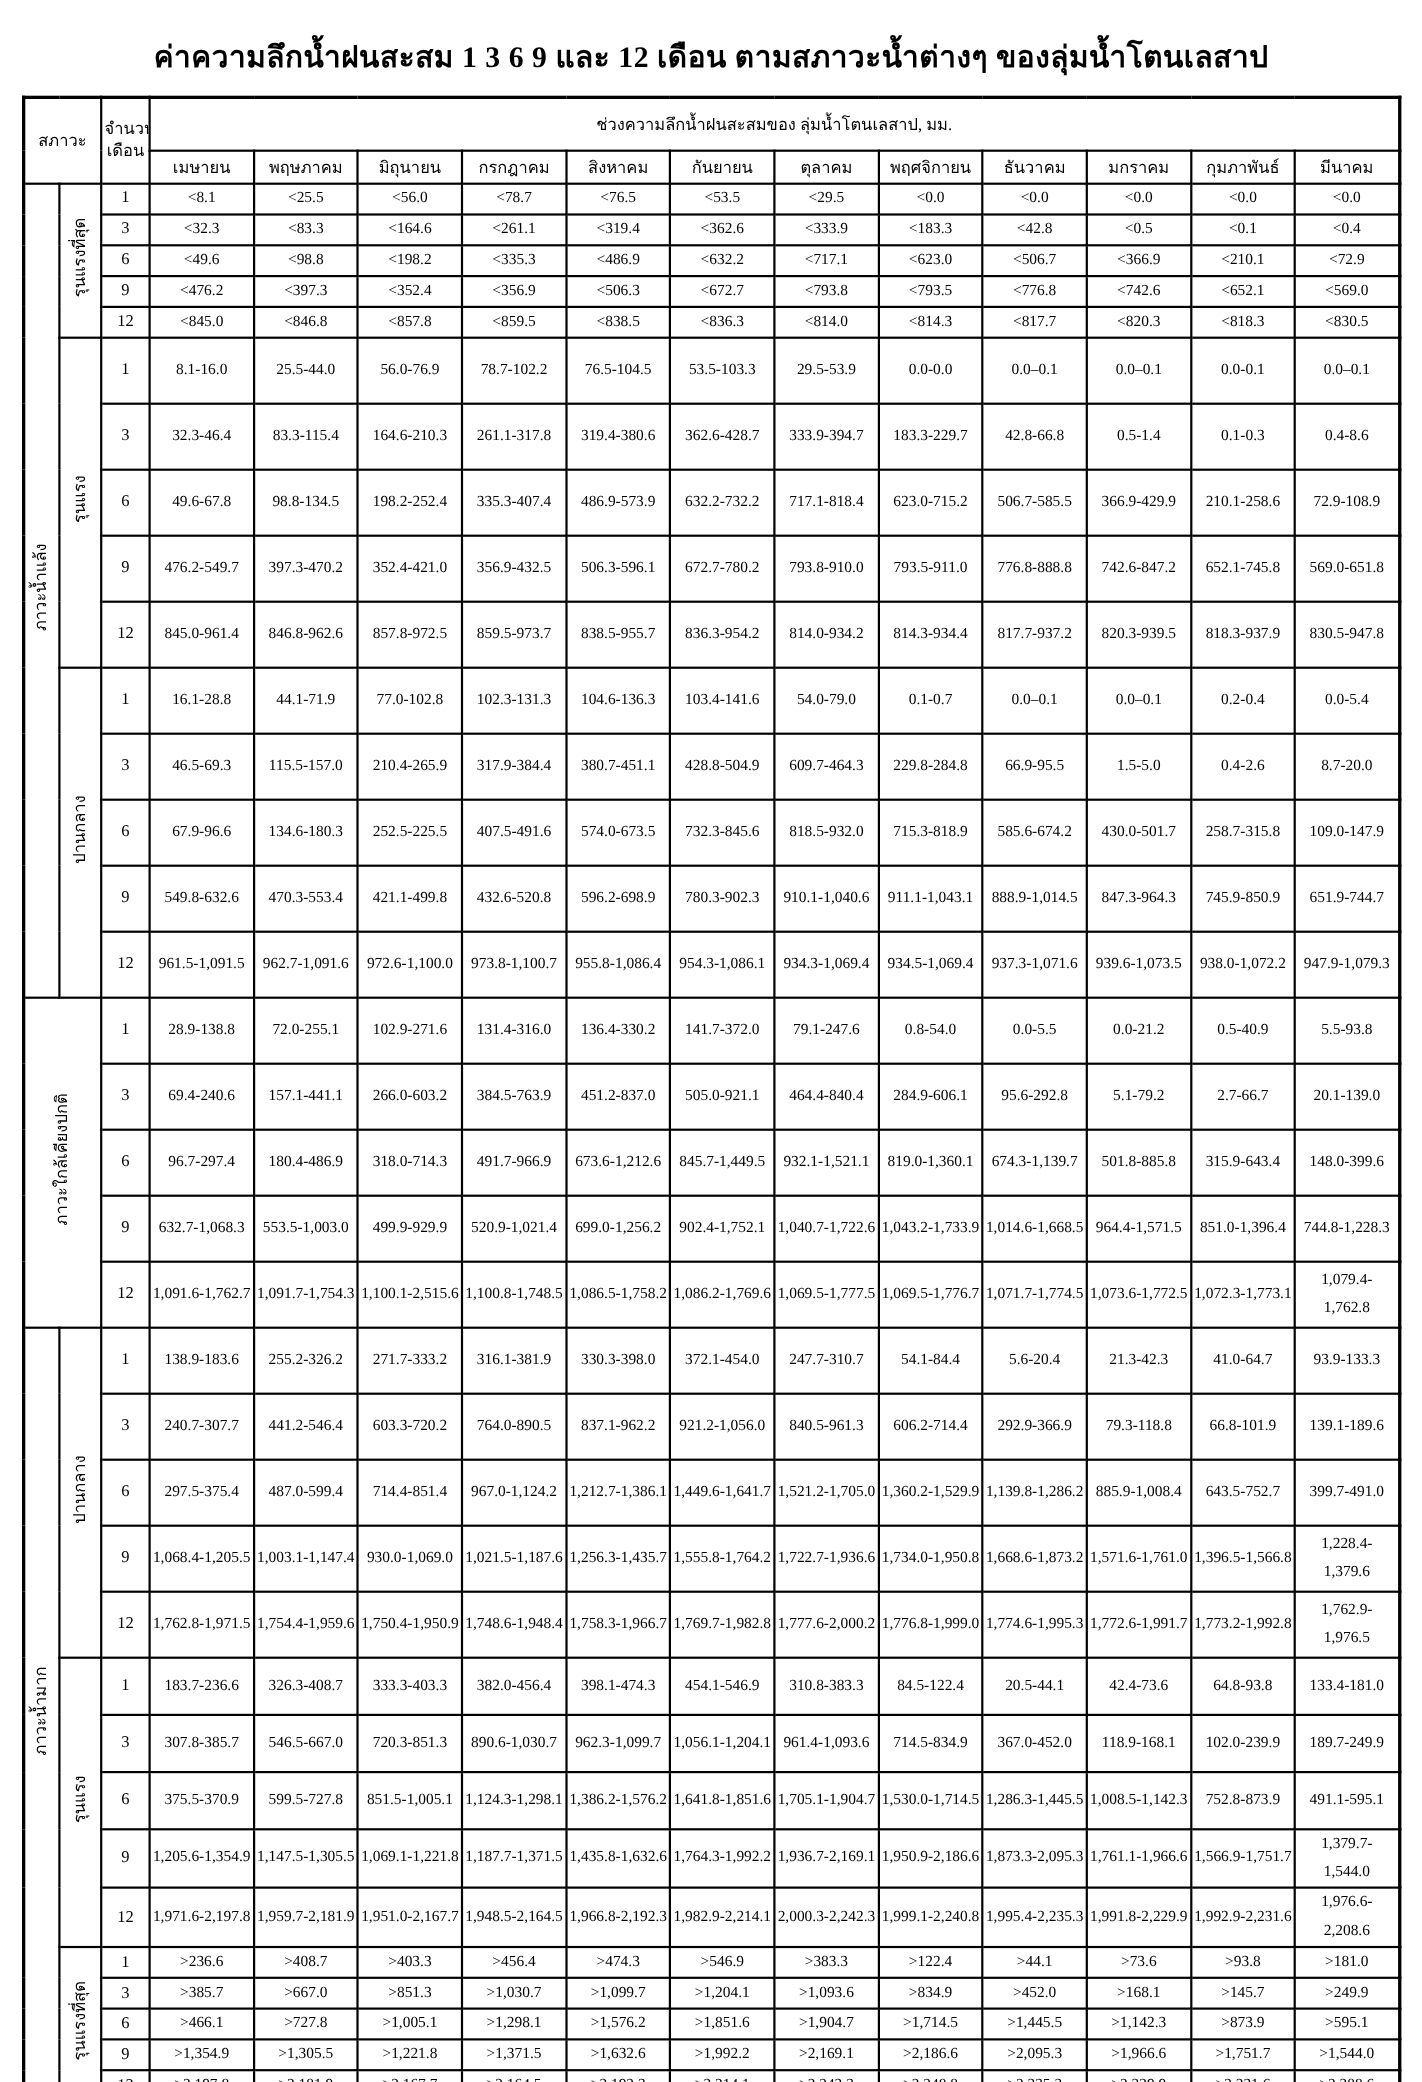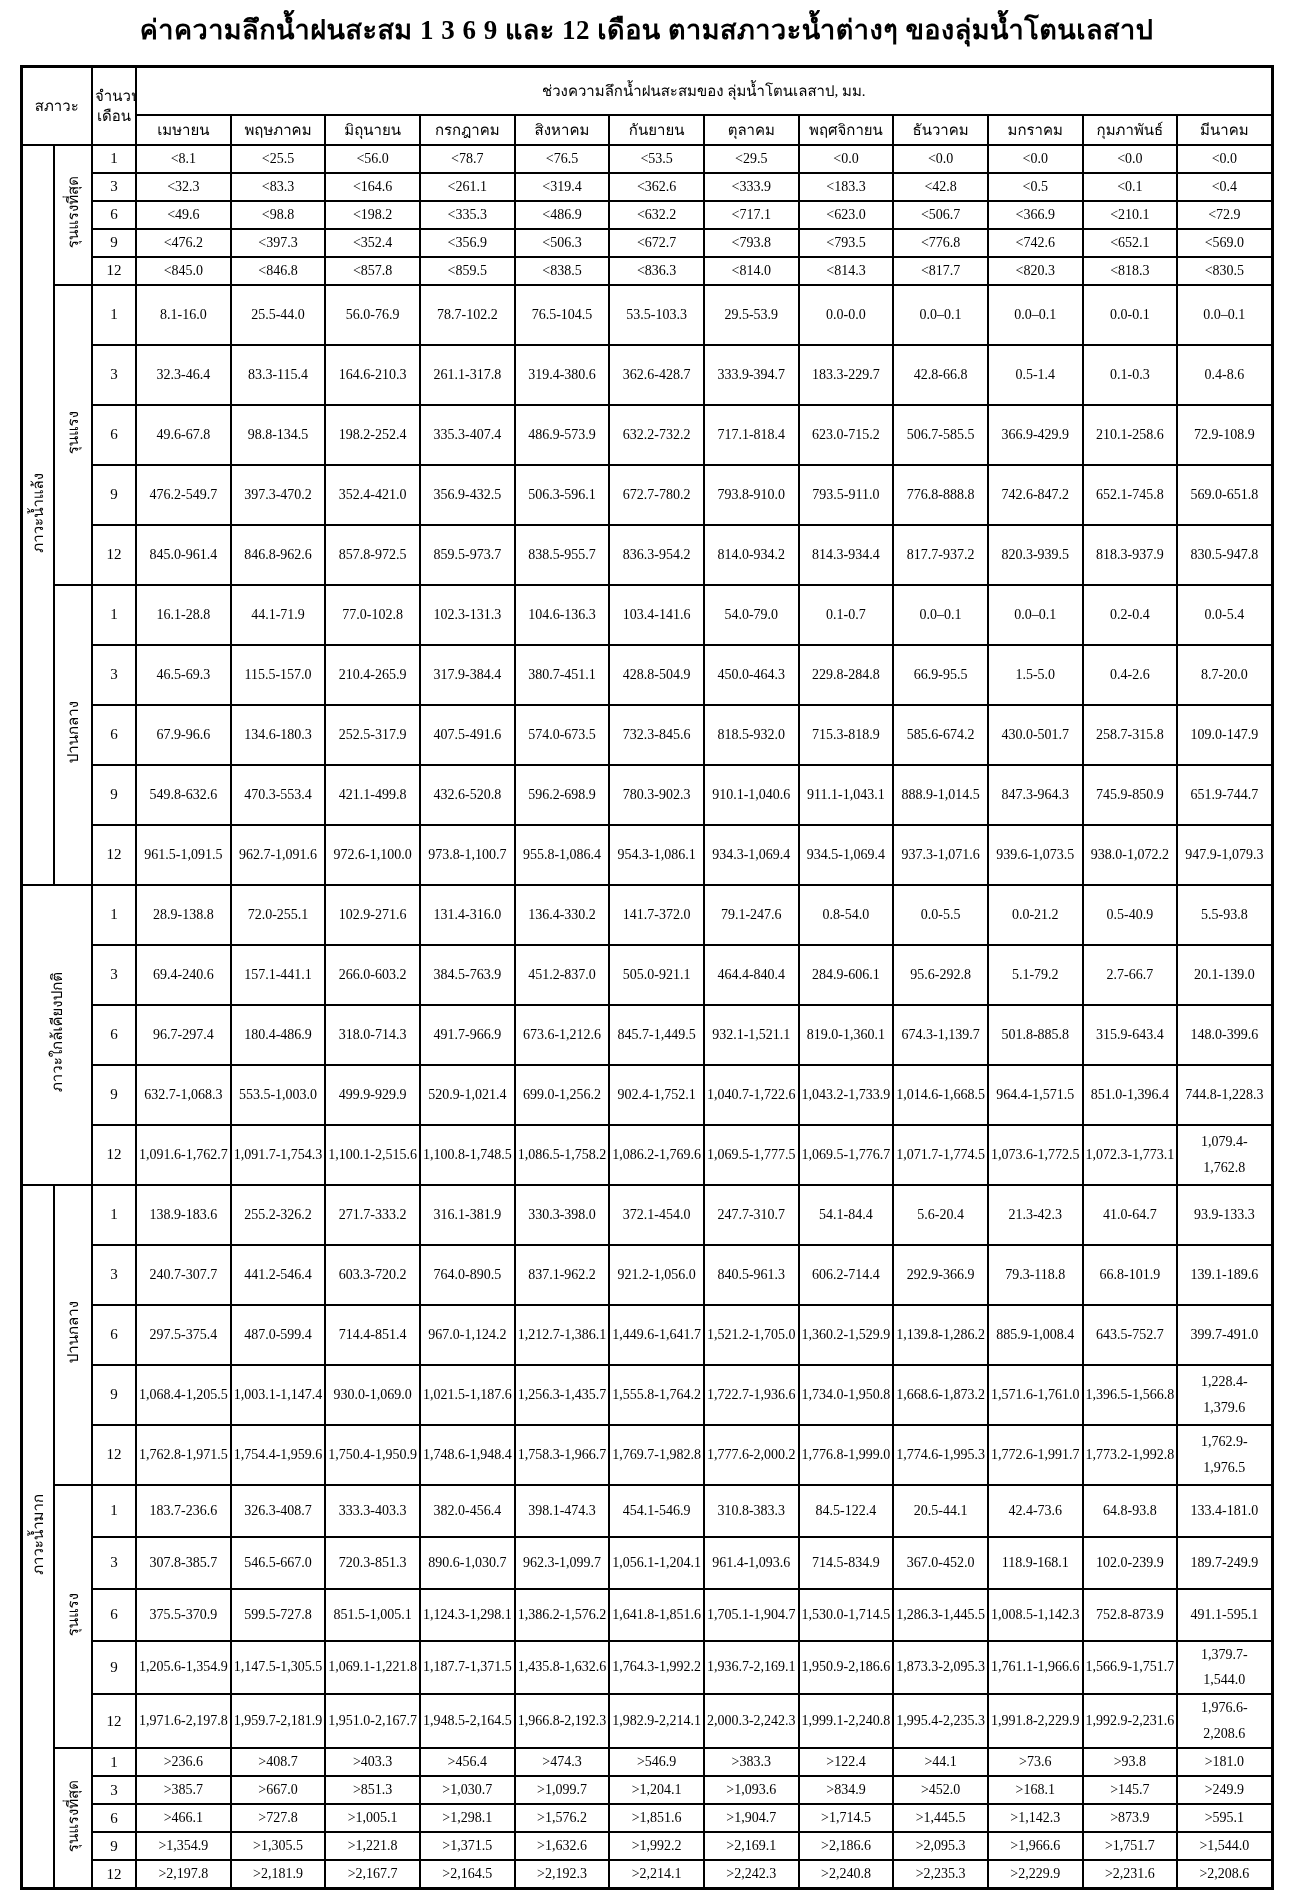--- a/index.html
+++ b/index.html
@@ -1,17 +1,17 @@
 <!DOCTYPE html>
 <html><head>
 <meta charset="utf-8">
 <style>
   html,body { margin:0; padding:0; background:#ffffff; }
   body { width:1293px; font-family:"Liberation Serif", serif; color:#000; }
-  .title { text-align:center; font-size:27px; font-weight:bold; padding:8px 0 14px 0; letter-spacing:0.5px; }
+  .title { text-align:center; font-size:27px; font-weight:bold; padding:30px 0 14px 0; letter-spacing:0.5px; }
   table { border-collapse:collapse; margin:0 auto; width:1254px; table-layout:fixed; border:3px solid #000; }
   th,td { border:2px solid #000; text-align:center; vertical-align:middle; padding:0 2px; font-weight:normal; overflow:hidden; }
   thead th { font-size:15px; }
   .hrow1 { height:48px; }
   .hrow2 { height:30px;margin-left:24px; }
   .r-short { height:28px; }
   .r-med  { height:52px; }
   .r-tall { height:60px; }
   td.val { font-size:14px; line-height:1.85; }
   td.mcount { font-size:15px; }
@@ -244,32 +244,32 @@
         <td class="val">0.0-5.4</td>
       </tr>
       <tr class="r-tall">
         <td class="mcount">3</td>
         <td class="val">46.5-69.3</td>
         <td class="val">115.5-157.0</td>
         <td class="val">210.4-265.9</td>
         <td class="val">317.9-384.4</td>
         <td class="val">380.7-451.1</td>
         <td class="val">428.8-504.9</td>
-        <td class="val">450.0-464.3</td>
+        <td class="val">609.7-464.3</td>
         <td class="val">229.8-284.8</td>
         <td class="val">66.9-95.5</td>
         <td class="val">1.5-5.0</td>
         <td class="val">0.4-2.6</td>
         <td class="val">8.7-20.0</td>
       </tr>
       <tr class="r-tall">
         <td class="mcount">6</td>
         <td class="val">67.9-96.6</td>
         <td class="val">134.6-180.3</td>
-        <td class="val">252.5-317.9</td>
+        <td class="val">252.5-225.5</td>
         <td class="val">407.5-491.6</td>
         <td class="val">574.0-673.5</td>
         <td class="val">732.3-845.6</td>
         <td class="val">818.5-932.0</td>
         <td class="val">715.3-818.9</td>
         <td class="val">585.6-674.2</td>
         <td class="val">430.0-501.7</td>
         <td class="val">258.7-315.8</td>
         <td class="val">109.0-147.9</td>
       </tr>

